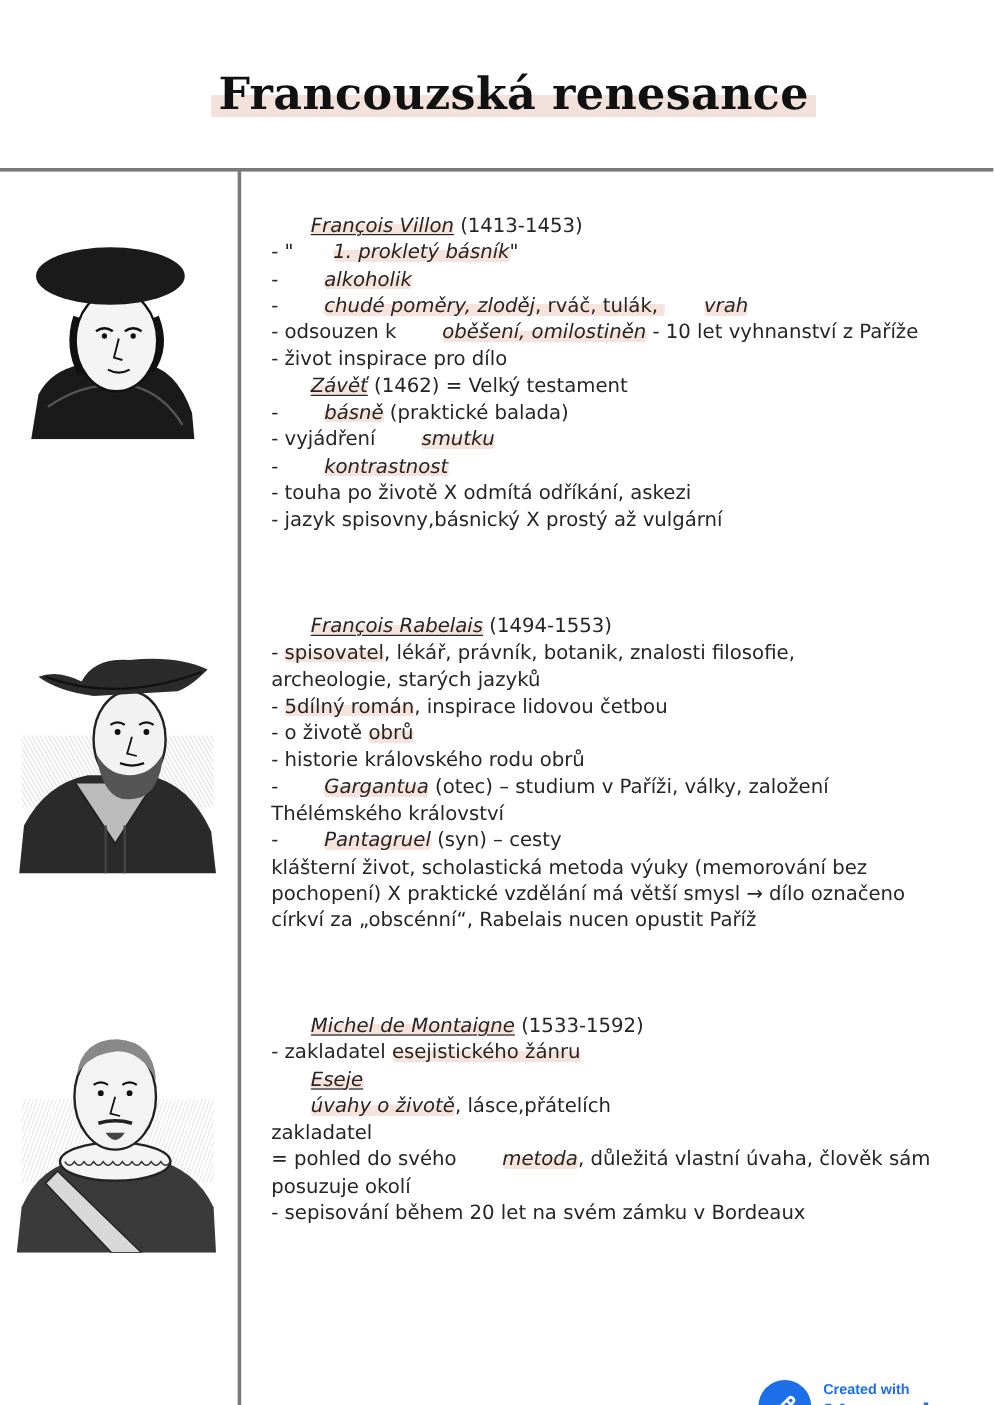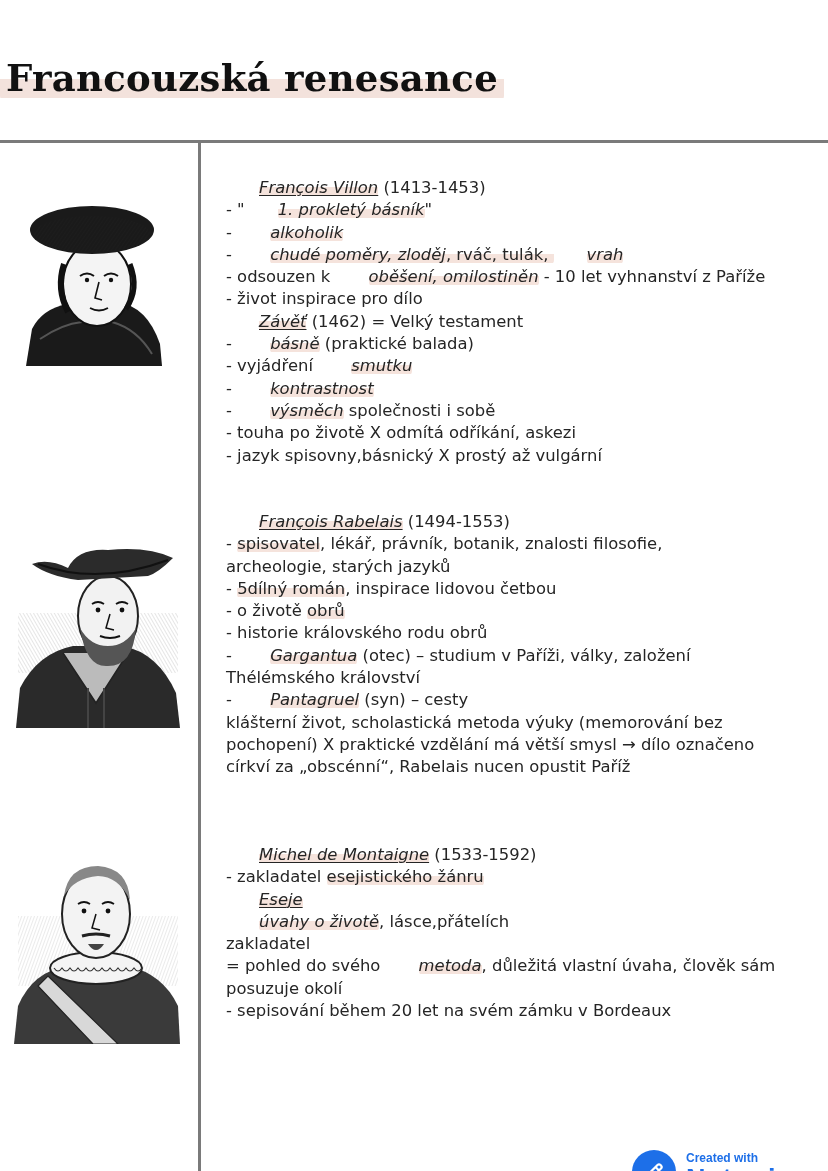--- a/index.html
+++ b/index.html
@@ -1,19 +1,19 @@
 <!DOCTYPE html>
 <html><head>
 <meta charset="utf-8">
 <style>
   * { box-sizing: border-box; margin: 0; padding: 0; }
   html, body { width: 828px; height: 1171px; background: #ffffff; overflow: hidden; }
   body { position: relative; font-family: "DejaVu Sans", sans-serif; color: #222222; }
 
-  .title-wrap { position: absolute; top: 52px; left: 0; width: 828px; text-align: left; }
+  .title-wrap { position: absolute; top: 52px; left: 0; width: 828px; text-align: center; padding-left: 28px; }
   .title {
     display: inline-block;
     font-family: "DejaVu Serif", serif;
     font-size: 37px;
     letter-spacing: 0.3px;
     color: #111111;
     line-height: 52px;
     background: linear-gradient(to bottom, transparent 52%, #f3e2dc 52%, #f3e2dc 88%, transparent 88%);
     padding: 0 6px;
     border-radius: 8px;
@@ -120,21 +120,20 @@
     <div class="line"><span class="it ul hl">François Villon</span><span> (1413-1453)</span></div>
     <div class="line"><span>- "</span><span class="it hl">1. prokletý básník</span><span>"</span></div>
     <div class="line"><span>- </span><span class="it hl">alkoholik</span></div>
     <div class="line"><span>- </span><span class="it hl">chudé poměry, zloděj</span><span class="hl">, rváč, tulák, </span><span class="it hl">vrah</span></div>
     <div class="line"><span>- odsouzen k </span><span class="it hl">oběšení, omilostiněn</span><span> - 10 let vyhnanství z Paříže</span></div>
     <div class="line"><span>- život inspirace pro dílo</span></div>
     <div class="line"><span class="it ul hl">Závěť</span><span> (1462) = Velký testament</span></div>
     <div class="line"><span>- </span><span class="it hl">básně</span><span> (praktické balada)</span></div>
     <div class="line"><span>- vyjádření </span><span class="it hl">smutku</span></div>
     <div class="line"><span>- </span><span class="it hl">kontrastnost</span></div>
-    <div class="line"><span>- </span><span class="it hl">výsměch</span><span> společnosti i sobě</span></div>
     <div class="line"><span>- touha po životě X odmítá odříkání, askezi</span></div>
     <div class="line"><span>- jazyk spisovny,básnický X prostý až vulgární</span></div>
   </div>
 <div class="section s2">
     <div class="line"><span class="it ul hl">François Rabelais</span><span> (1494-1553)</span></div>
     <div class="line"><span>- </span><span class="hl">spisovatel</span><span>, lékář, právník, botanik, znalosti filosofie,</span></div>
     <div class="line"><span>archeologie, starých jazyků</span></div>
     <div class="line"><span>- </span><span class="hl">5dílný román</span><span>, inspirace lidovou četbou</span></div>
     <div class="line"><span>- o životě </span><span class="hl">obrů</span></div>
     <div class="line"><span>- historie královského rodu obrů</span></div>

